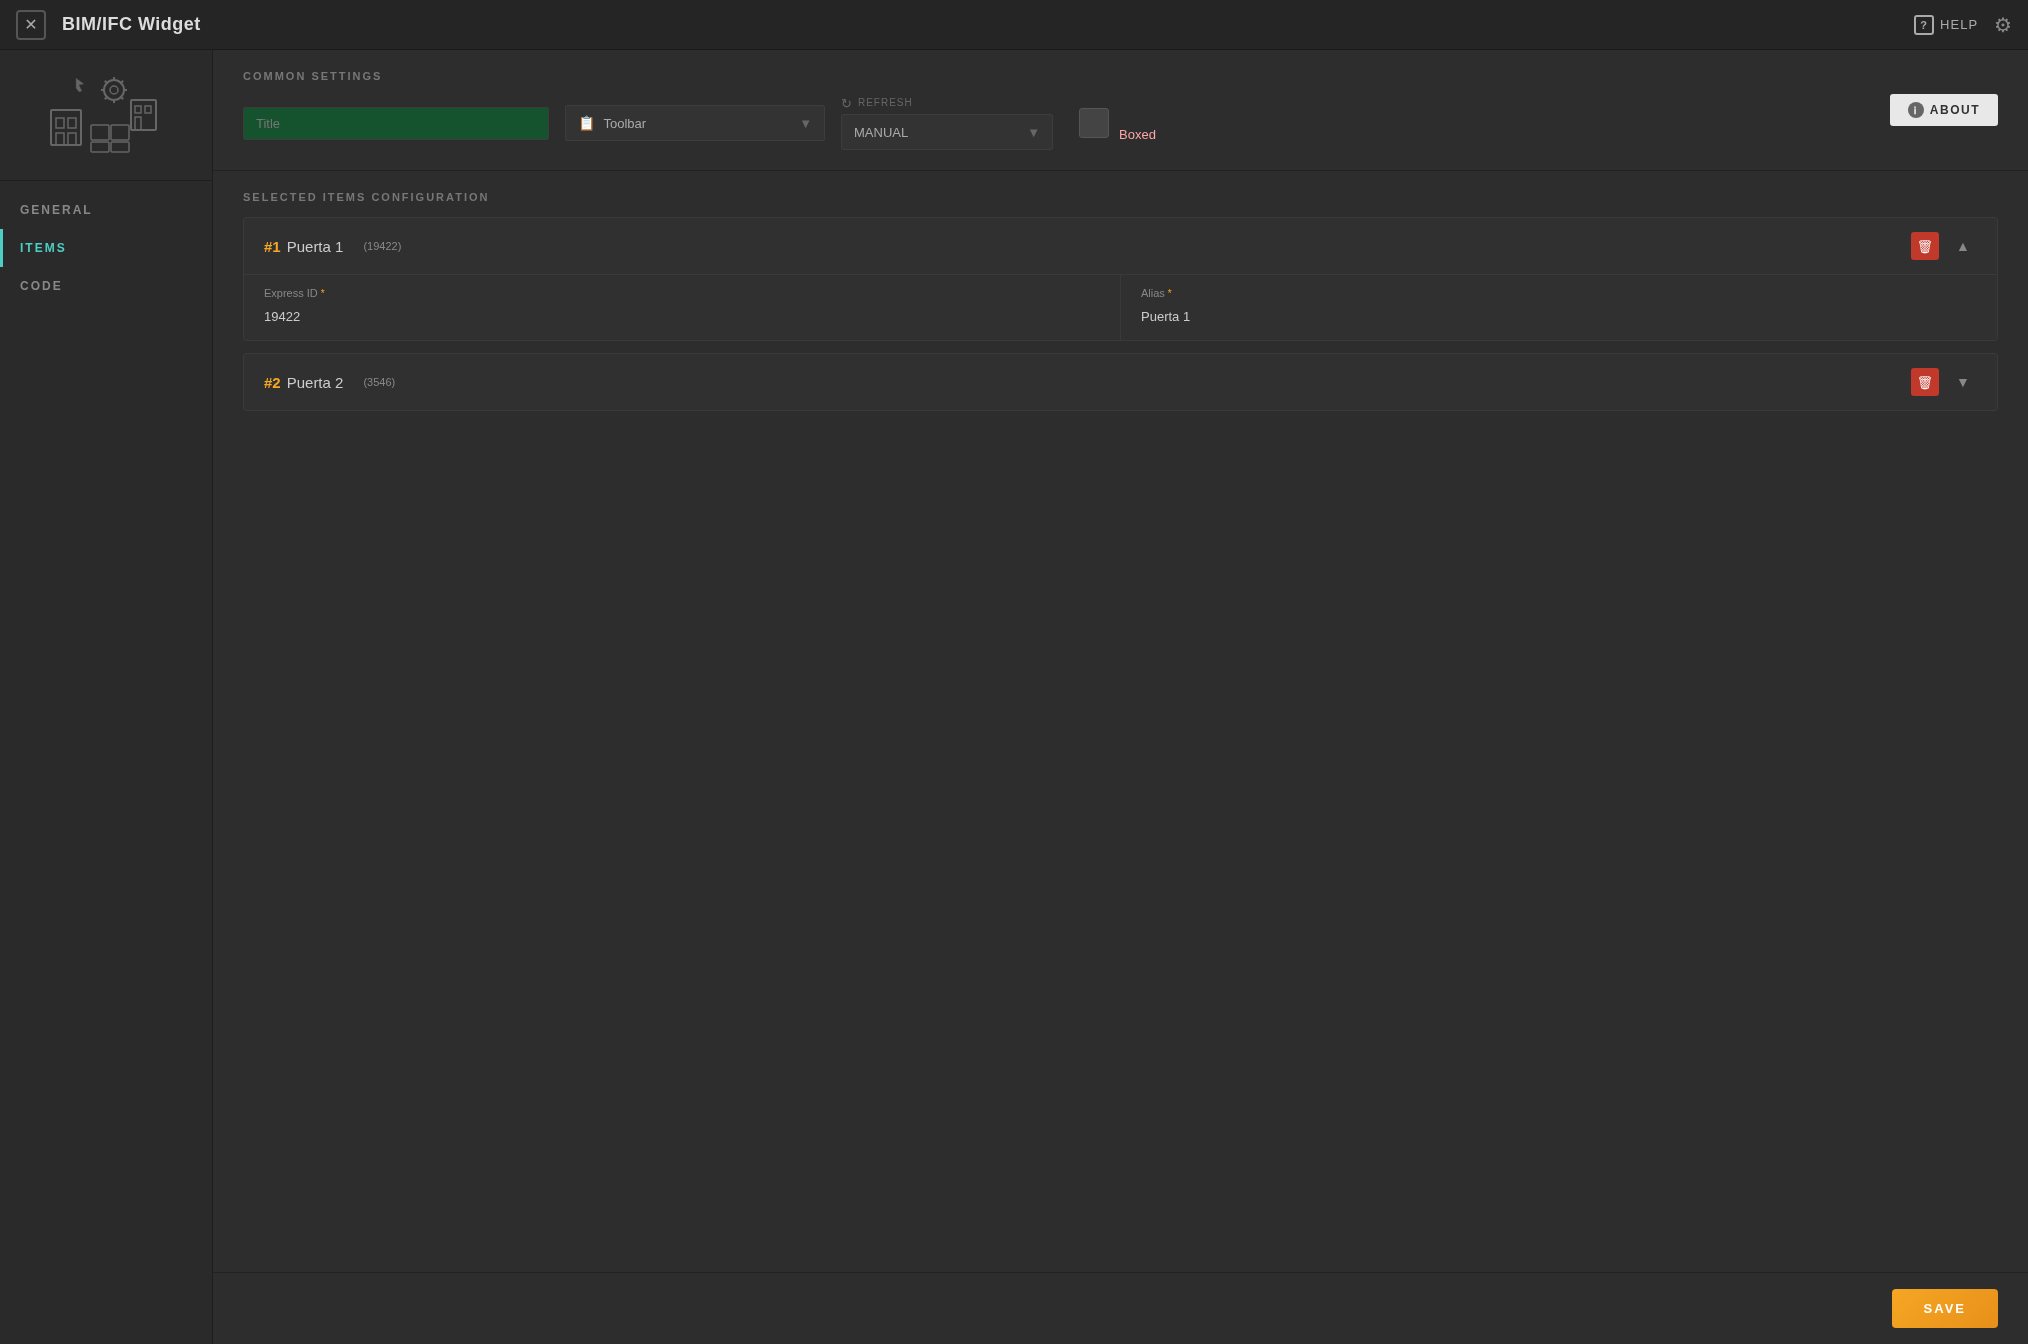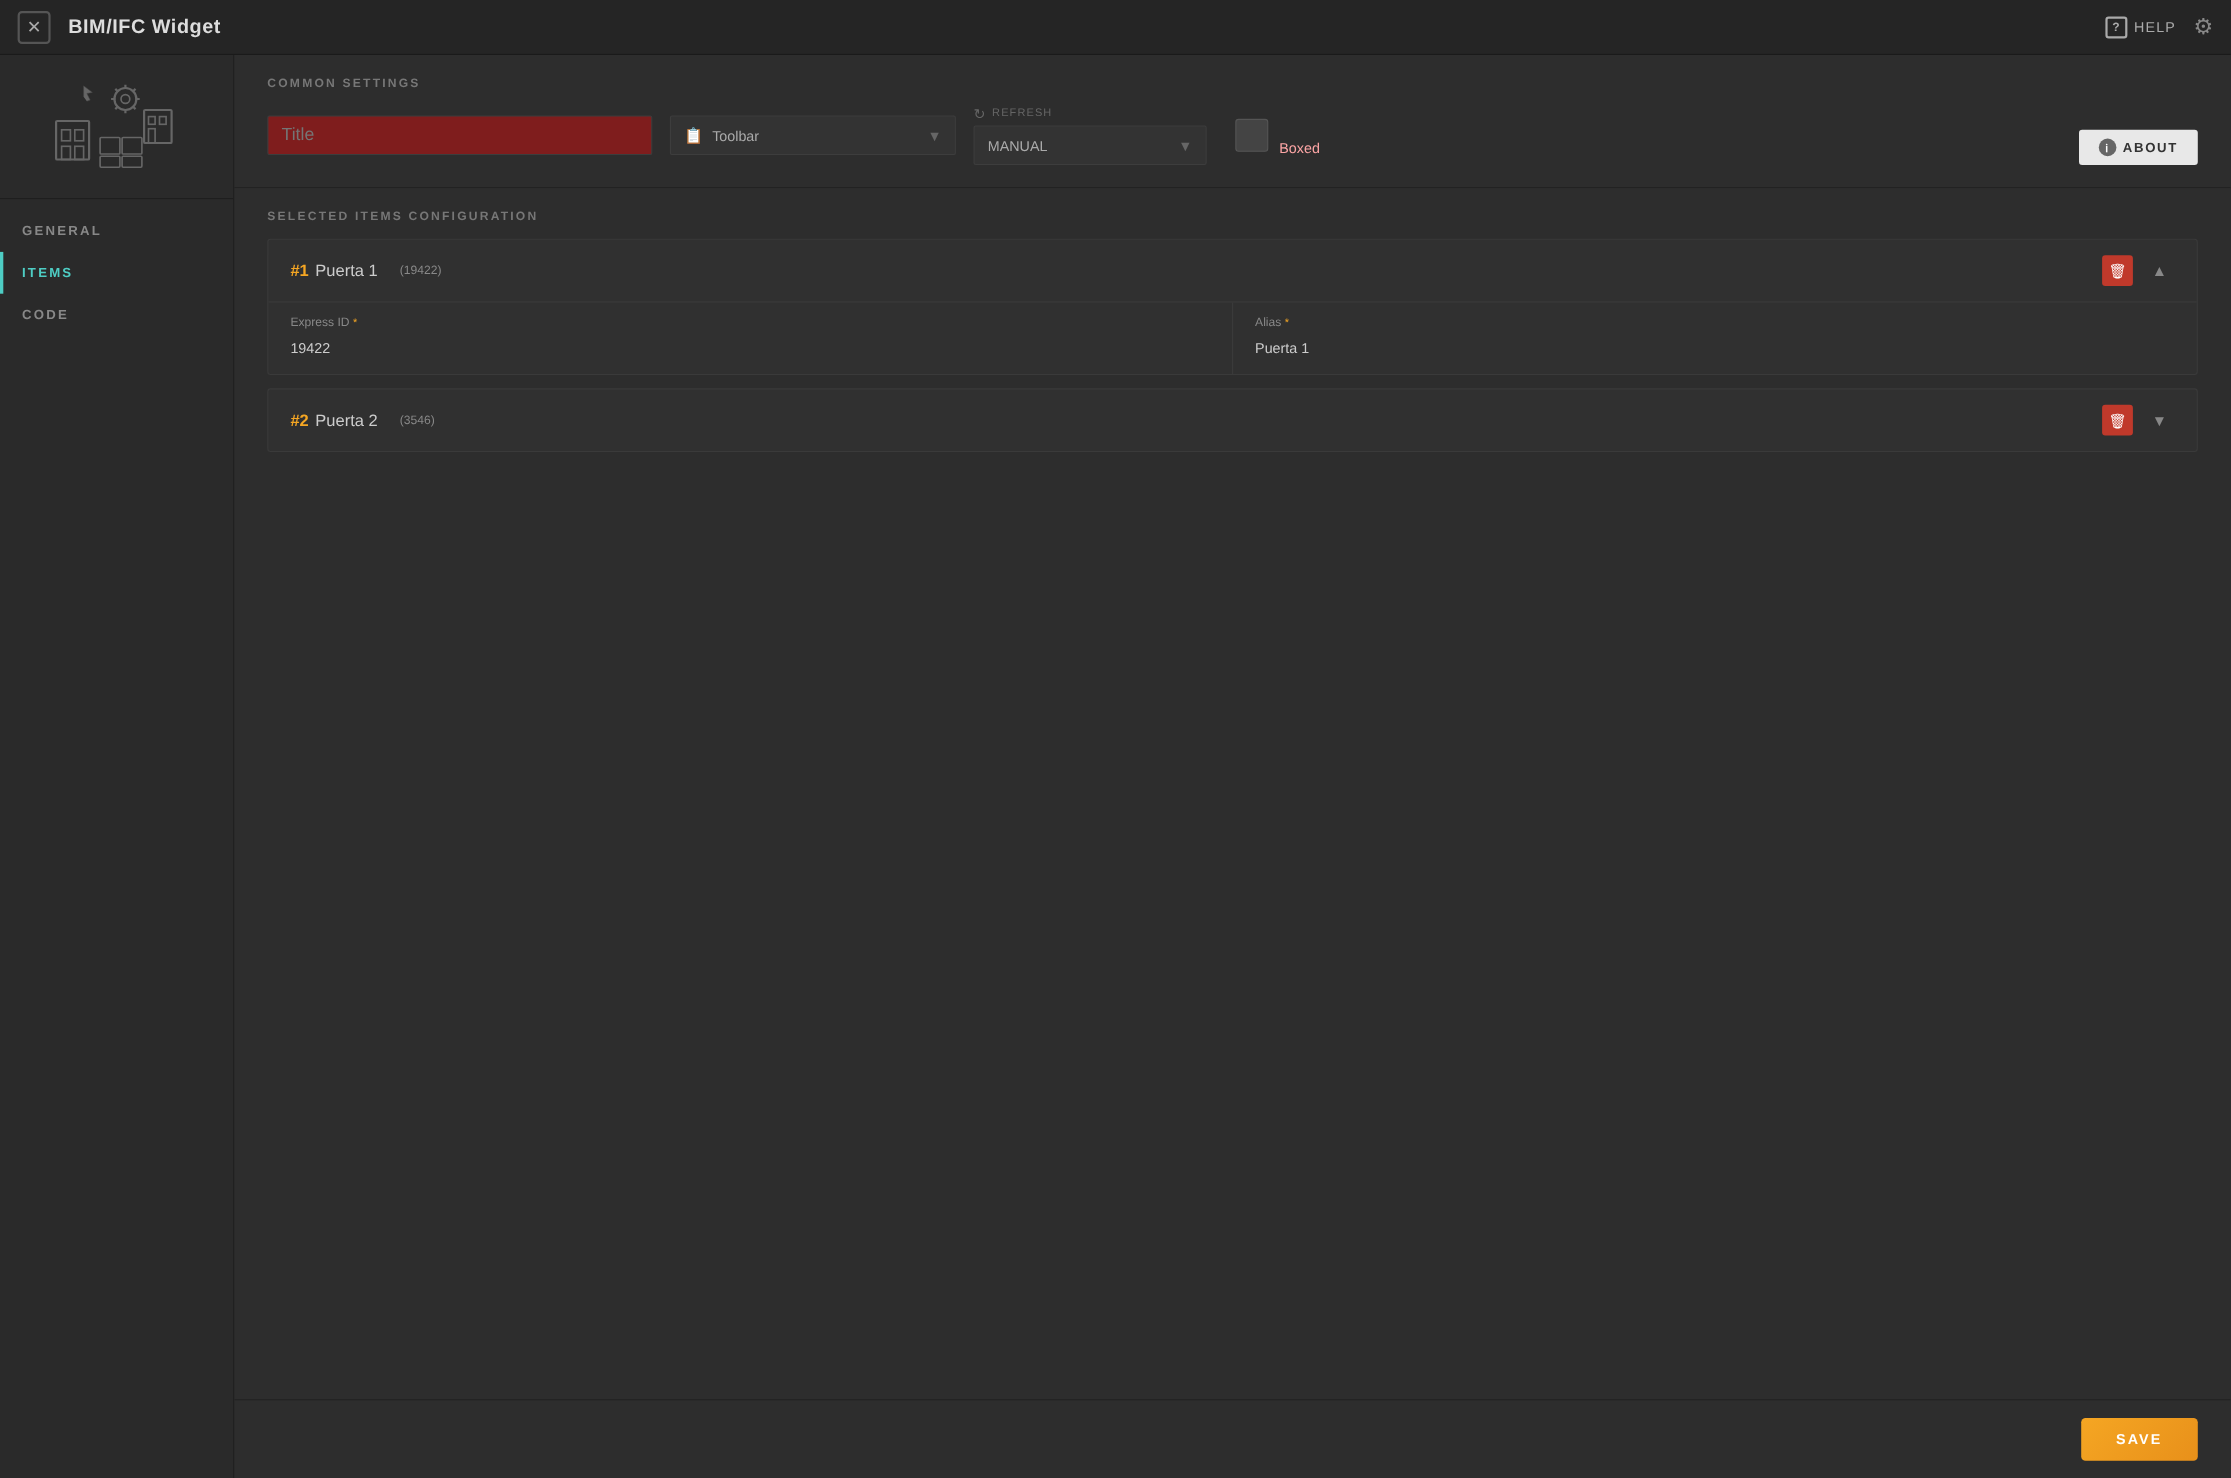--- a/index.html
+++ b/index.html
@@ -143,26 +143,26 @@
       gap: 16px;
     }
     .field-label {
       font-size: 10px;
       color: #666;
       margin-bottom: 3px;
       text-transform: uppercase;
       letter-spacing: 1px;
     }
     .text-input {
-      background: #7f1d1d;
+      background: #14532d;
       border: 1px solid #3d3d3d;
       color: #aaa;
       padding: 8px 12px;
-      font-size: 16px;
-      width: 350px;
+      font-size: 13px;
+      width: 306px;
       outline: none;
       border-radius: 2px;
     }
     .select-field {
       background: #333;
       border: 1px solid #3d3d3d;
       color: #aaa;
       padding: 8px 12px;
       font-size: 13px;
       width: 260px;
@@ -428,21 +428,21 @@
     <nav class="sidebar-nav">
       <div class="nav-item">GENERAL</div>
       <div class="nav-item active">ITEMS</div>
       <div class="nav-item">CODE</div>
     </nav>
   </div>
 
   <div class="content-area">
 
     <div class="common-settings">
-      <div style="display:flex; align-items:flex-end; justify-content:space-between;">
+      <div style="display:flex; align-items:center; justify-content:space-between;">
         <div>
           <div class="section-label">COMMON SETTINGS</div>
           <div class="settings-row">
 
             <input class="text-input" type="text" placeholder="Title" style="">
 
             <div class="select-field">
               <div class="select-with-icon">
                 <span class="calendar-icon">📋</span>
                 <span>Toolbar</span>

